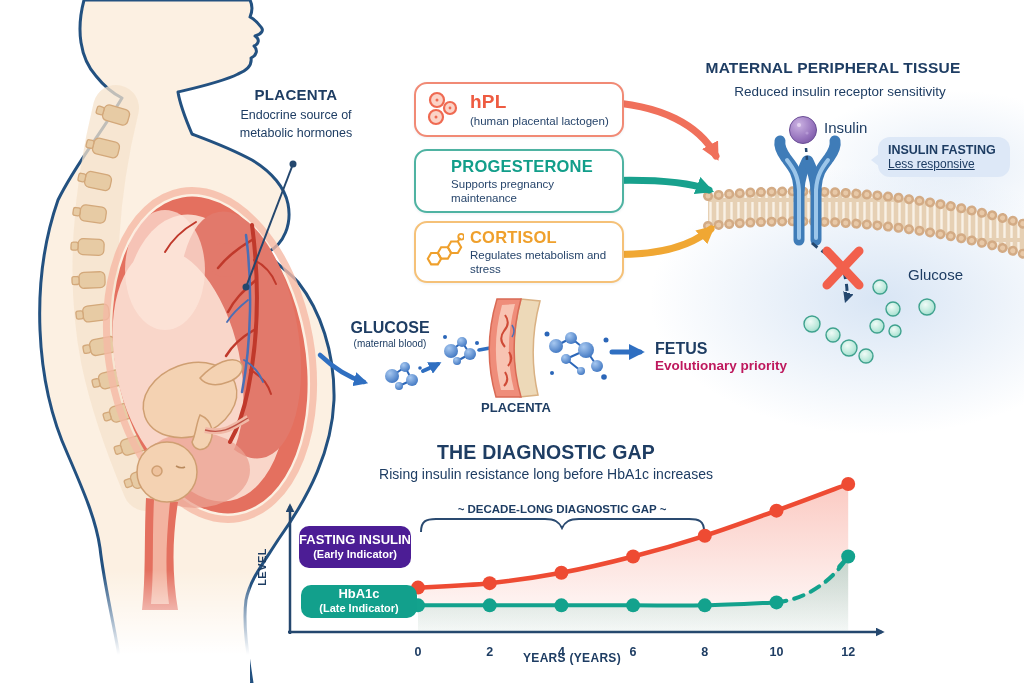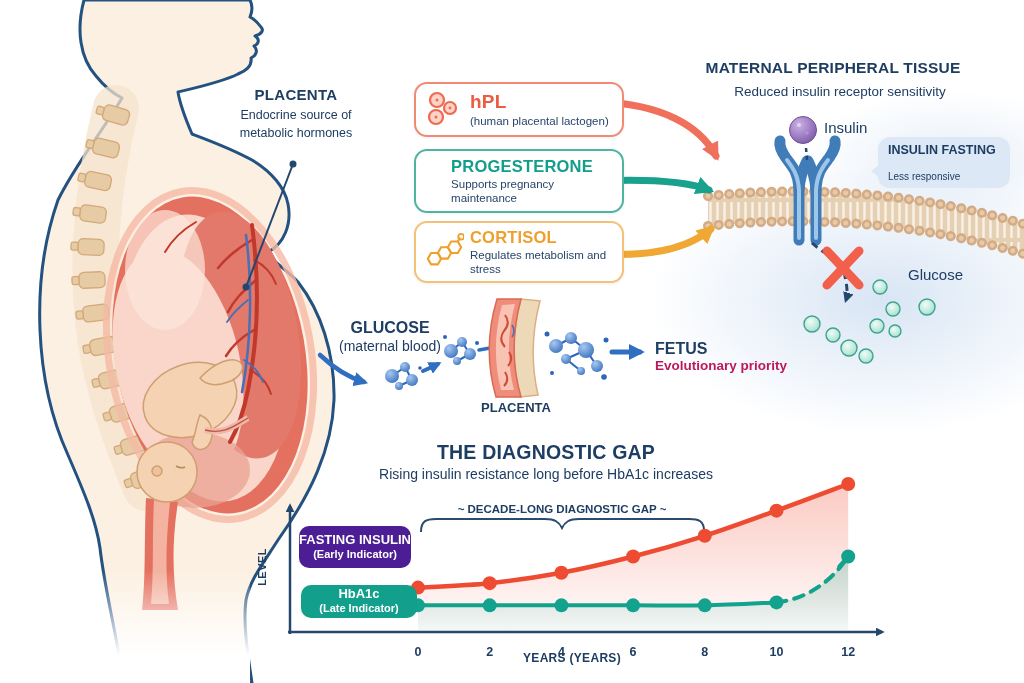--- a/index.html
+++ b/index.html
@@ -16,21 +16,21 @@
          box-shadow:0 1px 3px rgba(30,61,99,.08);margin-left:26px;}
   .hcard .txt{margin-left:6px;}
   .hcard .t1{font-weight:bold;font-size:17px;letter-spacing:.2px;}
   .hcard .t2{font-size:11.5px;color:#27456b;line-height:1.25;margin-top:1px;}
   
   #receptor-callout{position:absolute;left:878px;top:137px;width:132px;background:#dde8f7;
          border-radius:12px;padding:6px 10px;box-sizing:border-box;}
   #receptor-callout:after{content:"";position:absolute;left:-7px;bottom:10px;width:0;height:0;
          border-top:7px solid transparent;border-bottom:7px solid transparent;border-right:9px solid #dde8f7;}
   #receptor-callout .rt{font-weight:bold;font-size:12.5px;}
-  #receptor-callout .rs{font-size:10px;margin-top:14px;}
+  #receptor-callout .rs{font-size:12px;margin-top:0;text-decoration:underline;}
   
   .chip{position:absolute;border-radius:10px;color:#fff;text-align:center;
         display:flex;flex-direction:column;justify-content:center;box-sizing:border-box;}
   .chip .c1{font-weight:bold;font-size:13px;line-height:1.15;}
   .chip .c2{font-weight:bold;font-size:11px;line-height:1.2;}
 </style>
 </head>
 <body>
 
 <div id="stage">
@@ -398,21 +398,21 @@
 <div class="lbl ctr b navy" style="left:683px;top:58px;width:300px;font-size:15.5px;letter-spacing:.2px;">MATERNAL PERIPHERAL TISSUE</div>
 <div class="lbl ctr navy" style="left:683px;top:84px;width:314px;font-size:13.5px;">Reduced insulin receptor sensitivity</div>
 <div class="lbl navy" style="left:824px;top:119px;font-size:15px;">Insulin</div>
 <div id="receptor-callout">
   <div class="rt navy">INSULIN FASTING</div>
   <div class="rs navy">Less responsive</div>
 </div>
 <div class="lbl navy" style="left:908px;top:266px;font-size:15px;">Glucose</div>
 
 <div class="lbl ctr b navy" style="left:330px;top:318px;width:120px;font-size:16px;">GLUCOSE</div>
-<div class="lbl ctr navy" style="left:330px;top:338px;width:120px;font-size:14px;">(maternal blood)</div>
+<div class="lbl ctr navy" style="left:330px;top:338px;width:120px;font-size:10px;">(maternal blood)</div>
 <div class="lbl ctr b navy" style="left:456px;top:400px;width:120px;font-size:13px;">PLACENTA</div>
 <div class="lbl b navy" style="left:655px;top:339px;font-size:16px;">FETUS</div>
 <div class="lbl b" style="left:655px;top:358px;font-size:13.5px;color:#be185d;">Evolutionary priority</div>
 
 <div class="lbl ctr b navy" style="left:396px;top:440px;width:300px;font-size:19.5px;letter-spacing:.2px;">THE DIAGNOSTIC GAP</div>
 <div class="lbl ctr navy" style="left:356px;top:466px;width:380px;font-size:14px;">Rising insulin resistance long before HbA1c increases</div>
 <div class="lbl ctr b navy" style="left:432px;top:502px;width:260px;font-size:11.5px;">~ DECADE-LONG DIAGNOSTIC GAP ~</div>
 <div class="chip" style="left:299px;top:526px;width:112px;height:42px;background:#4c1d95;">
   <div class="c1">FASTING INSULIN</div>
   <div class="c2">(Early Indicator)</div>

